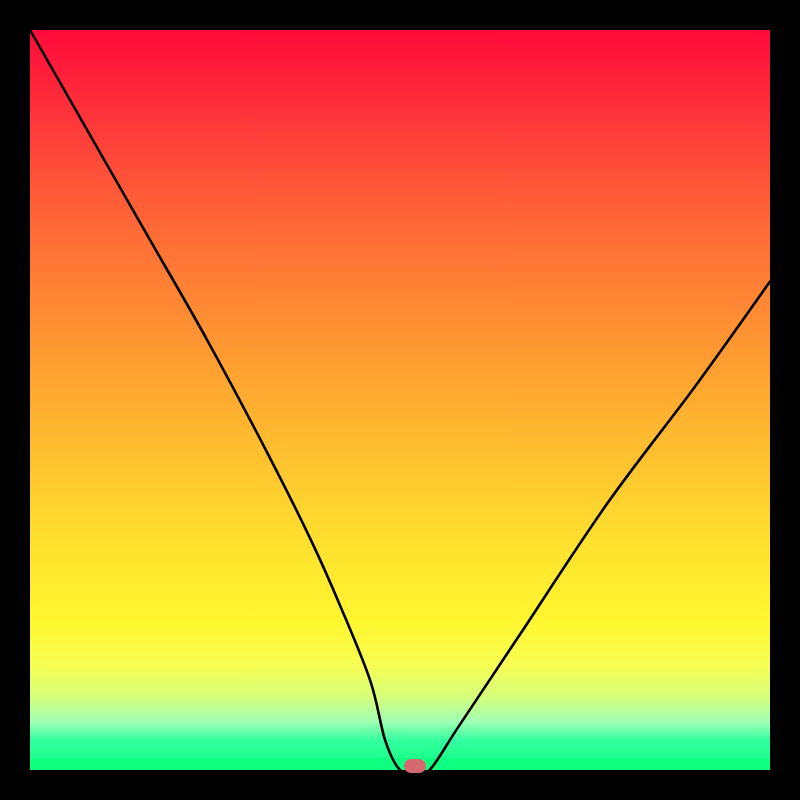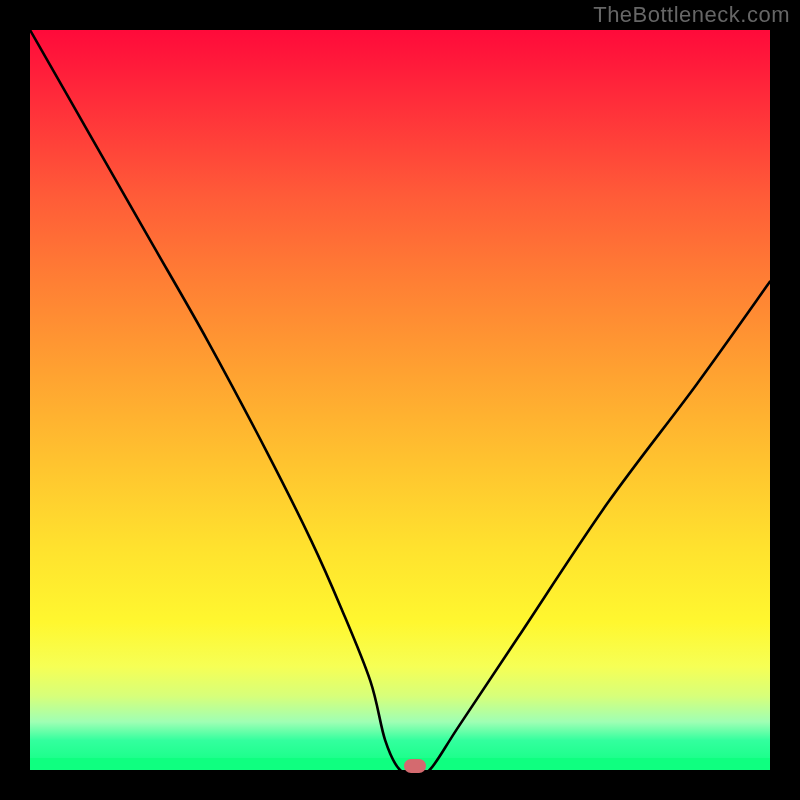--- a/index.html
+++ b/index.html
@@ -75,21 +75,20 @@
     height: 12px;
     background: #0fff80;
     z-index: 1;
   }
 </style>
 </head>
 <body>
 
 <div class="stage">
 
-  <div class="watermark">TheBottleneck.com</div>
 
   <div class="plot">
     <div class="green-strip"></div>
 
     <svg class="curve" viewBox="0 0 740 740" preserveAspectRatio="none">
       <path id="curve-path" d="M 0.00 0.00 C 9.87 17.27, 39.47 69.07, 59.20 103.60 C 78.93 138.13, 98.67 172.67, 118.40 207.20 C 138.13 241.73, 157.87 275.03, 177.60 310.80 C 197.33 346.57, 219.53 388.50, 236.80 421.80 C 254.07 455.10, 268.87 484.70, 281.20 510.60 C 293.53 536.50, 300.93 553.77, 310.80 577.20 C 320.67 600.63, 333.00 629.00, 340.40 651.20 C 347.80 673.40, 350.27 695.60, 355.20 710.40 C 360.13 725.20, 365.07 735.07, 370.00 740.00 C 374.93 744.93, 379.87 740.00, 384.80 740.00 C 389.73 740.00, 392.20 747.40, 399.60 740.00 C 407.00 732.60, 414.40 717.80, 429.20 695.60 C 444.00 673.40, 463.73 643.80, 488.40 606.80 C 513.07 569.80, 547.60 515.53, 577.20 473.60 C 606.80 431.67, 638.87 392.20, 666.00 355.20 C 693.13 318.20, 727.67 268.87, 740.00 251.60" fill="none" stroke="#000" stroke-width="2.6" stroke-linecap="round" stroke-linejoin="round"></path>
     </svg>
 
     <div id="marker" class="marker" style="left: 384.8px; top: 736px; background: rgb(212, 106, 111);"></div>
   </div>

